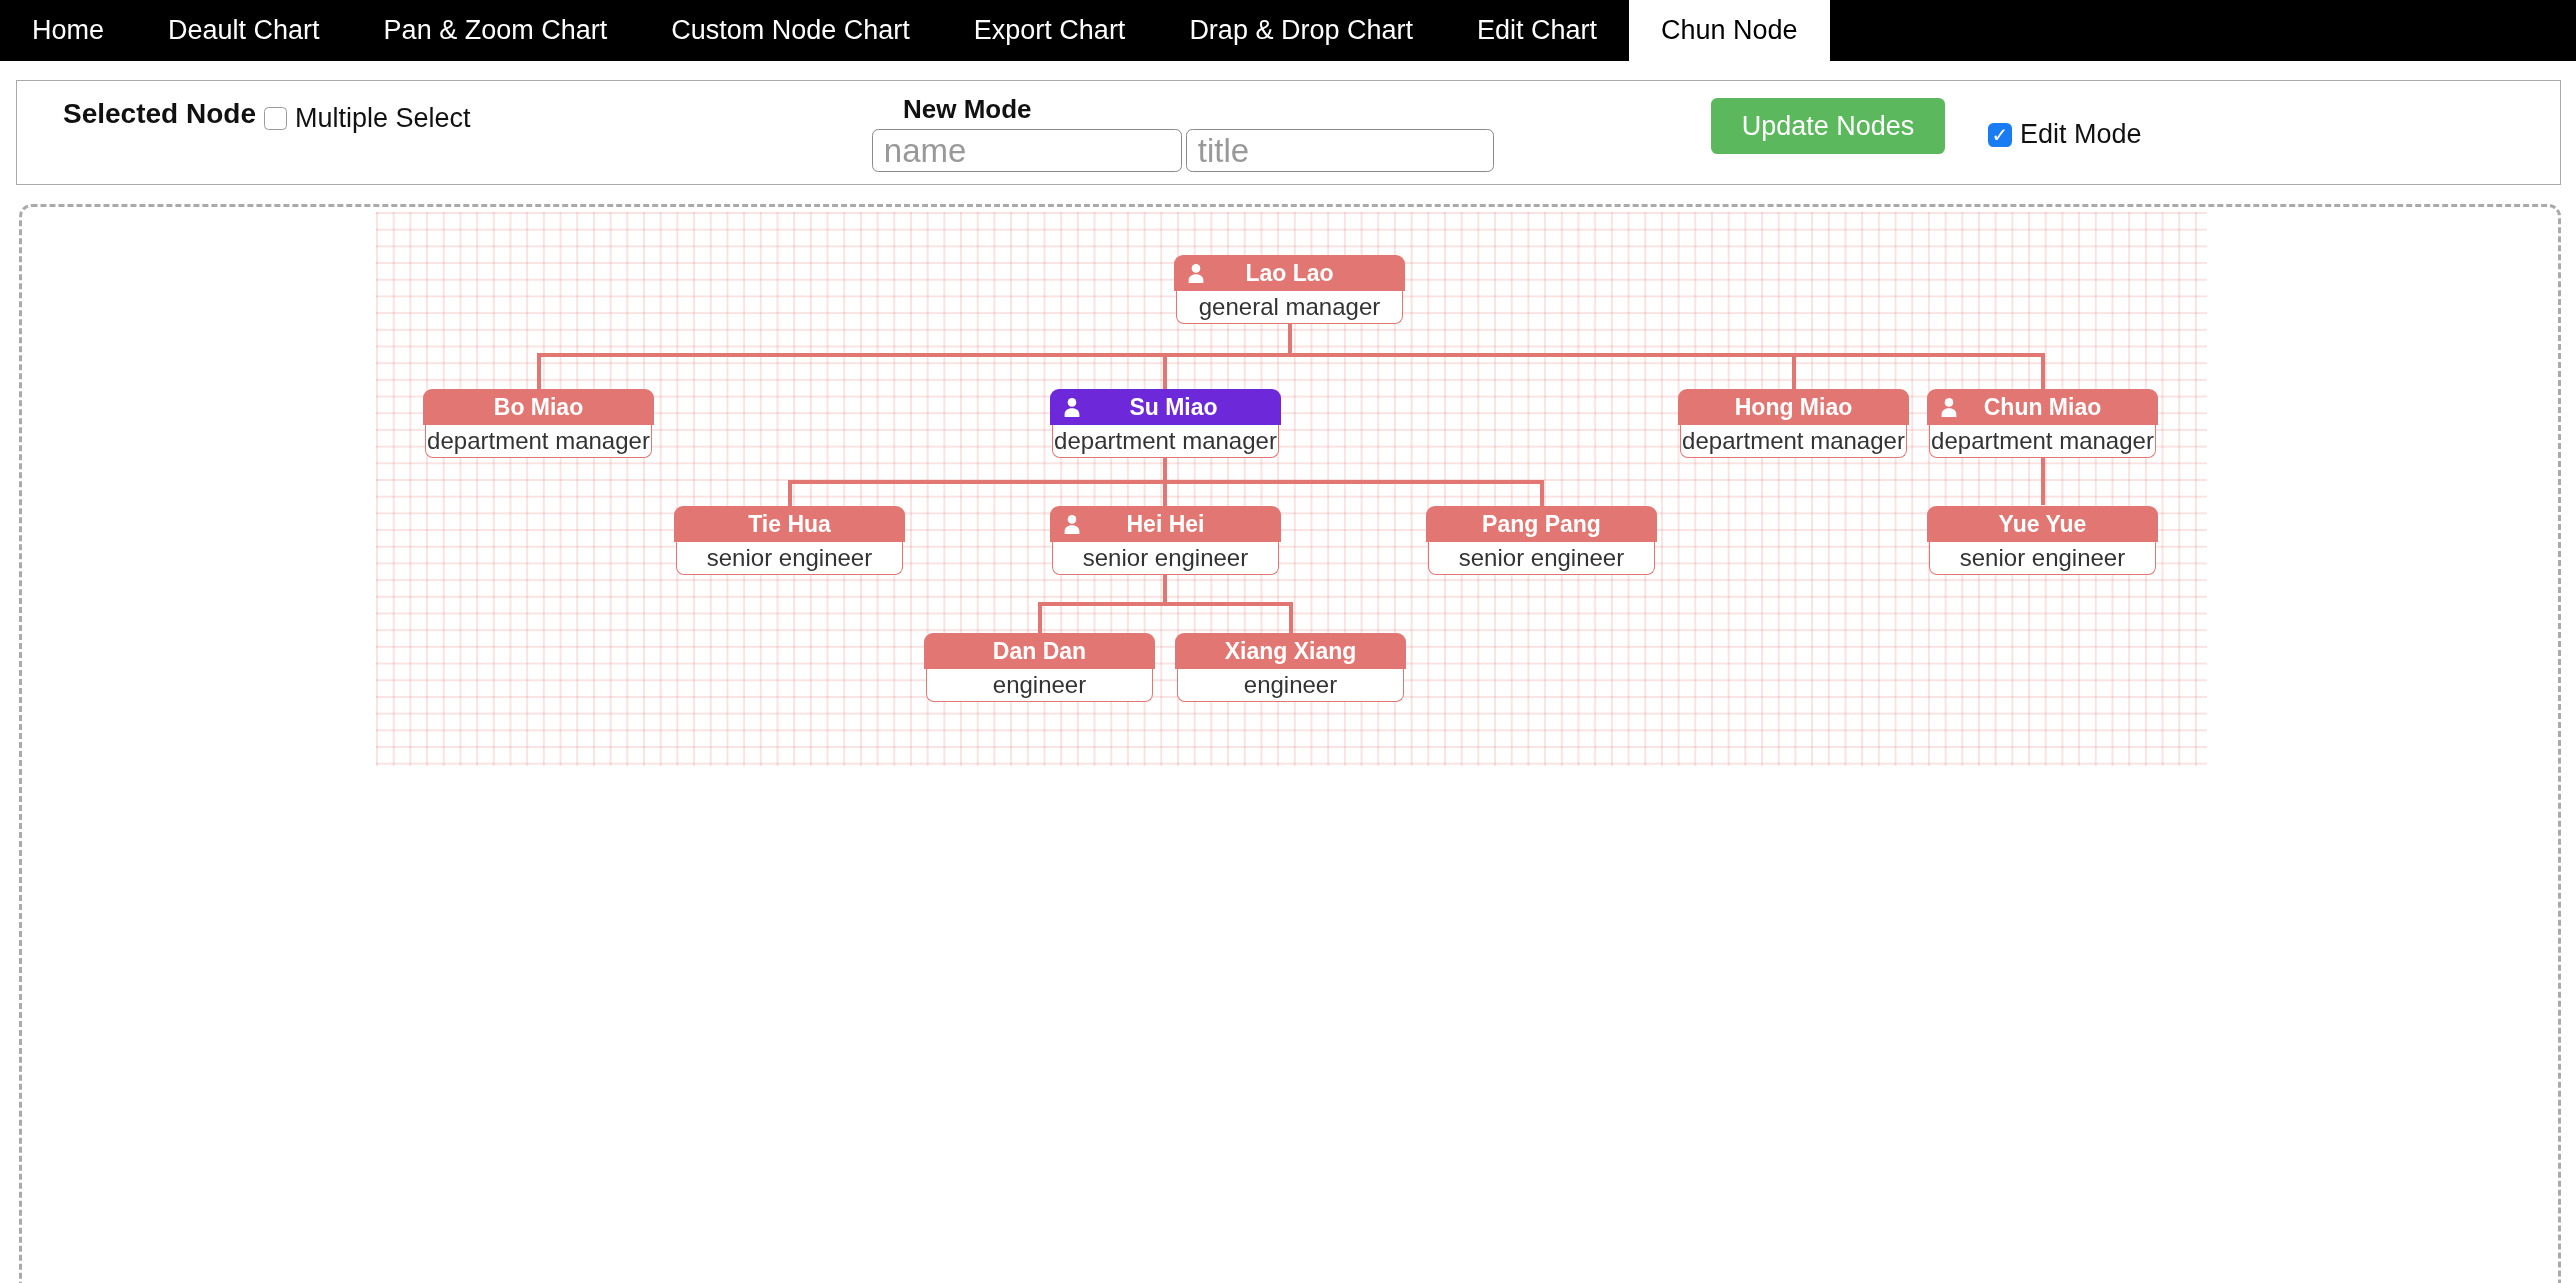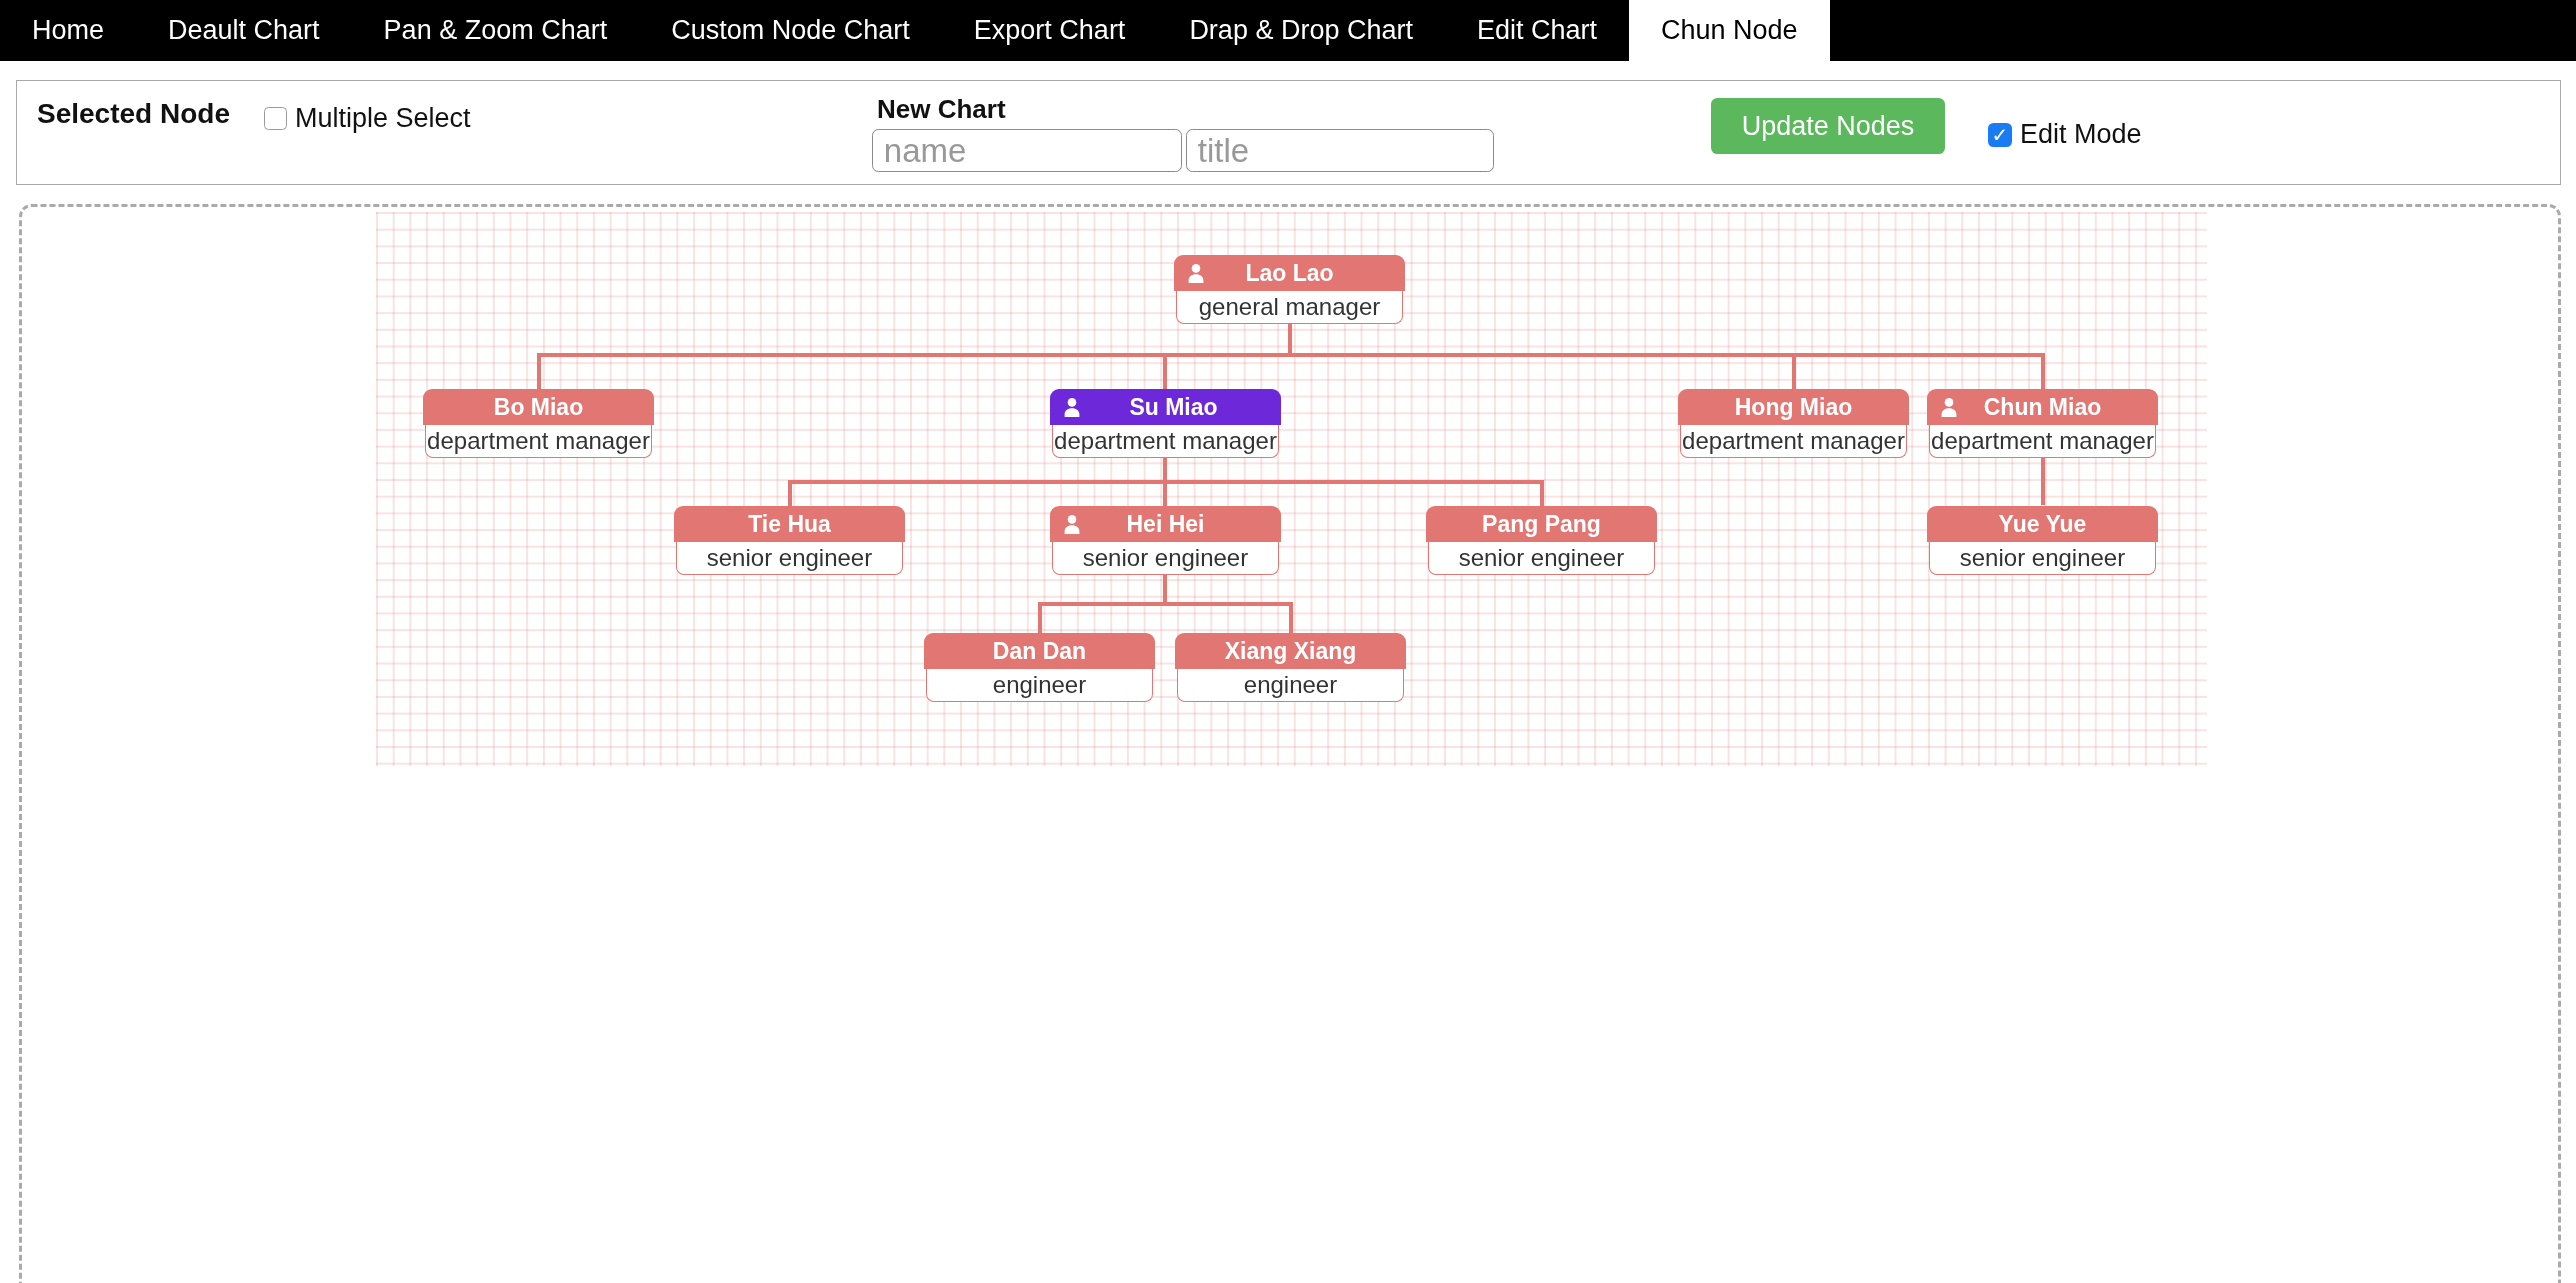--- a/index.html
+++ b/index.html
@@ -15,21 +15,21 @@
   .nav-item{
     color:#fff;font-size:27px;display:flex;align-items:center;
     padding:0 32px;cursor:pointer;white-space:nowrap;
   }
   .nav-item.active{background:#fff;color:#000;}
   
   .toolbar{
     position:absolute;left:16px;top:80px;width:2545px;height:105px;
     border:1.8px solid #a9a9a9;box-sizing:border-box;background:#fff;
   }
-  .tb-label-strong{position:absolute;font-weight:bold;font-size:28px;color:#111;line-height:29px;}
+  .tb-label-strong{position:absolute;font-weight:bold;font-size:28px;color:#111;line-height:29px;margin-left:26px;}
   .tb-check-row{position:absolute;display:flex;align-items:center;gap:8px;font-size:27px;color:#111;}
   .checkbox{
     width:23px;height:23px;border:1.8px solid #9a9a9a;border-radius:4.5px;background:#fff;
     display:inline-flex;align-items:center;justify-content:center;box-sizing:border-box;
     font-size:20px;line-height:1;color:#fff;flex:0 0 auto;
   }
   .checkbox.checked{border:none;width:24px;height:24px;border-radius:5.4px;font-weight:bold;}
   .tb-input{
     position:absolute;height:43px;box-sizing:border-box;border:1.8px solid #8a8a8a;
     border-radius:6.3px;font-size:33px;padding:0 10.8px;color:#333;outline:none;
@@ -82,21 +82,21 @@
   </nav>
 
 <div class="toolbar">
   <div class="tb-label-strong" style="left:20px;top:18px;">Selected Node</div>
 
   <div class="tb-check-row" style="left:247px;top:22.4px;">
     <span class="checkbox" id="ms-checkbox"></span>
     <span>Multiple Select</span>
   </div>
 
-  <div class="tb-label-strong" style="left:860px;top:14.3px;font-size:26px;">New Chart</div>
+  <div class="tb-label-strong" style="left:860px;top:14.3px;font-size:26px;">New Mode</div>
   <input class="tb-input" style="left: 855px; top: 48px; width: 310px;" placeholder="name">
   <input class="tb-input" style="left: 1169px; top: 48px; width: 308px;" placeholder="title">
 
   <button class="btn-update" id="btn-update" style="left: 1694px; top: 17px; background: rgb(92, 184, 92);">Update Nodes</button>
 
   <div class="tb-check-row" style="left:1971px;top:38px;">
     <span class="checkbox checked" id="em-checkbox" style="background: rgb(26, 124, 242);">✓</span>
     <span>Edit Mode</span>
   </div>
 </div>

